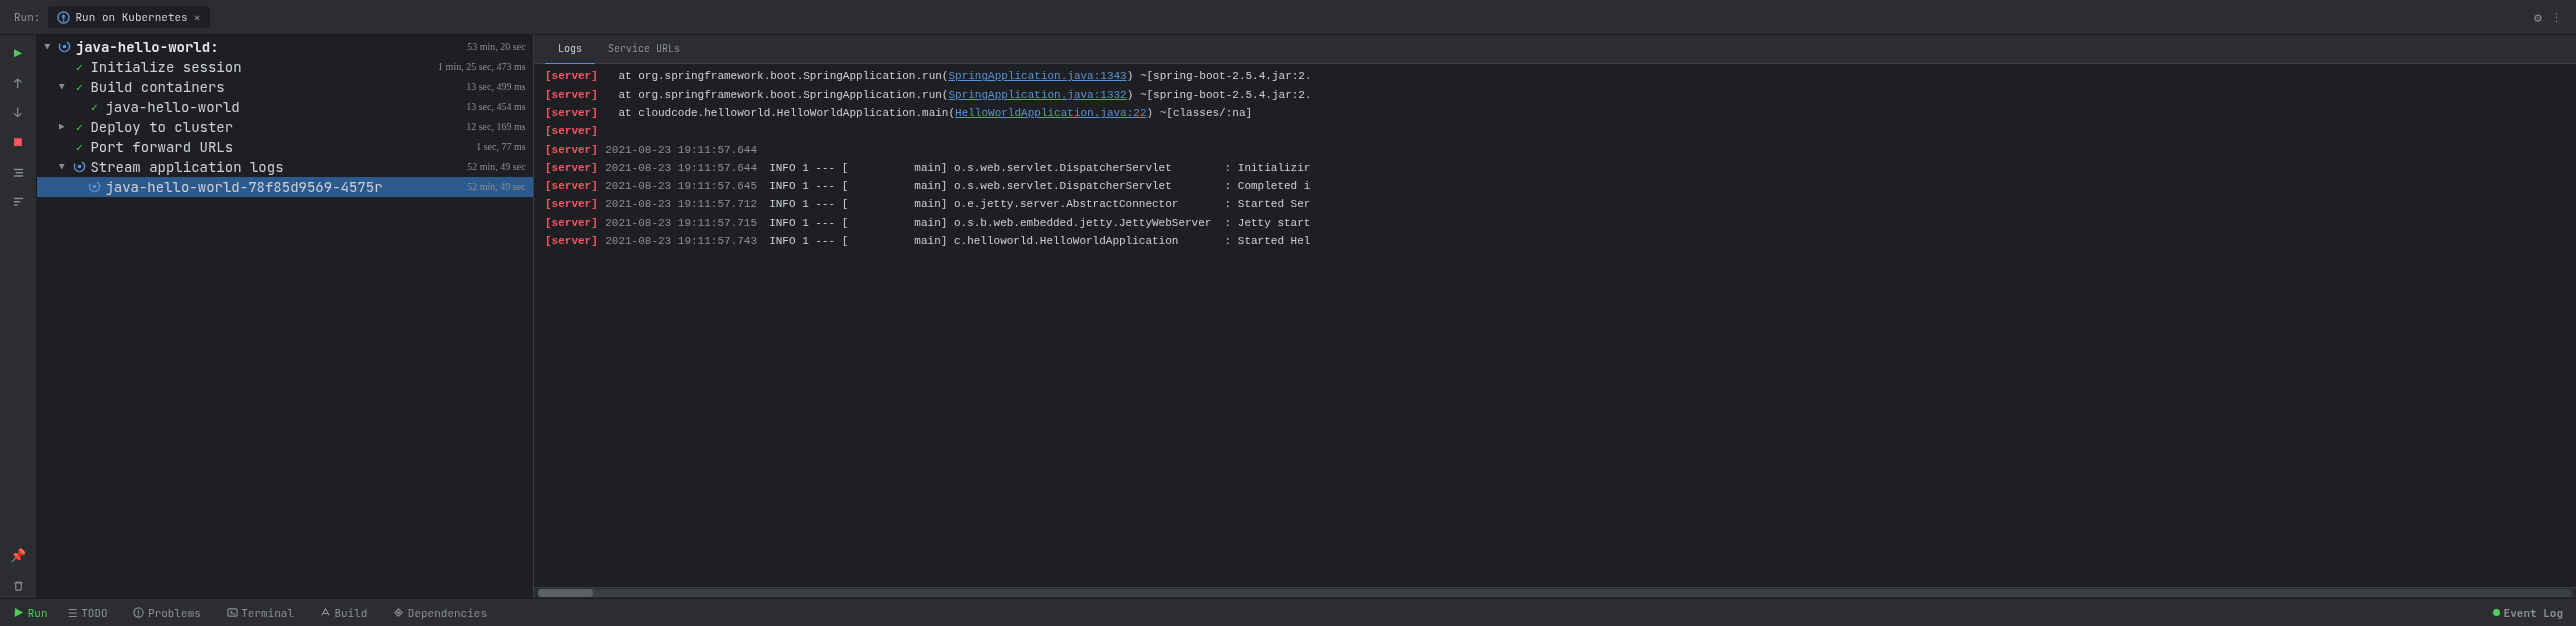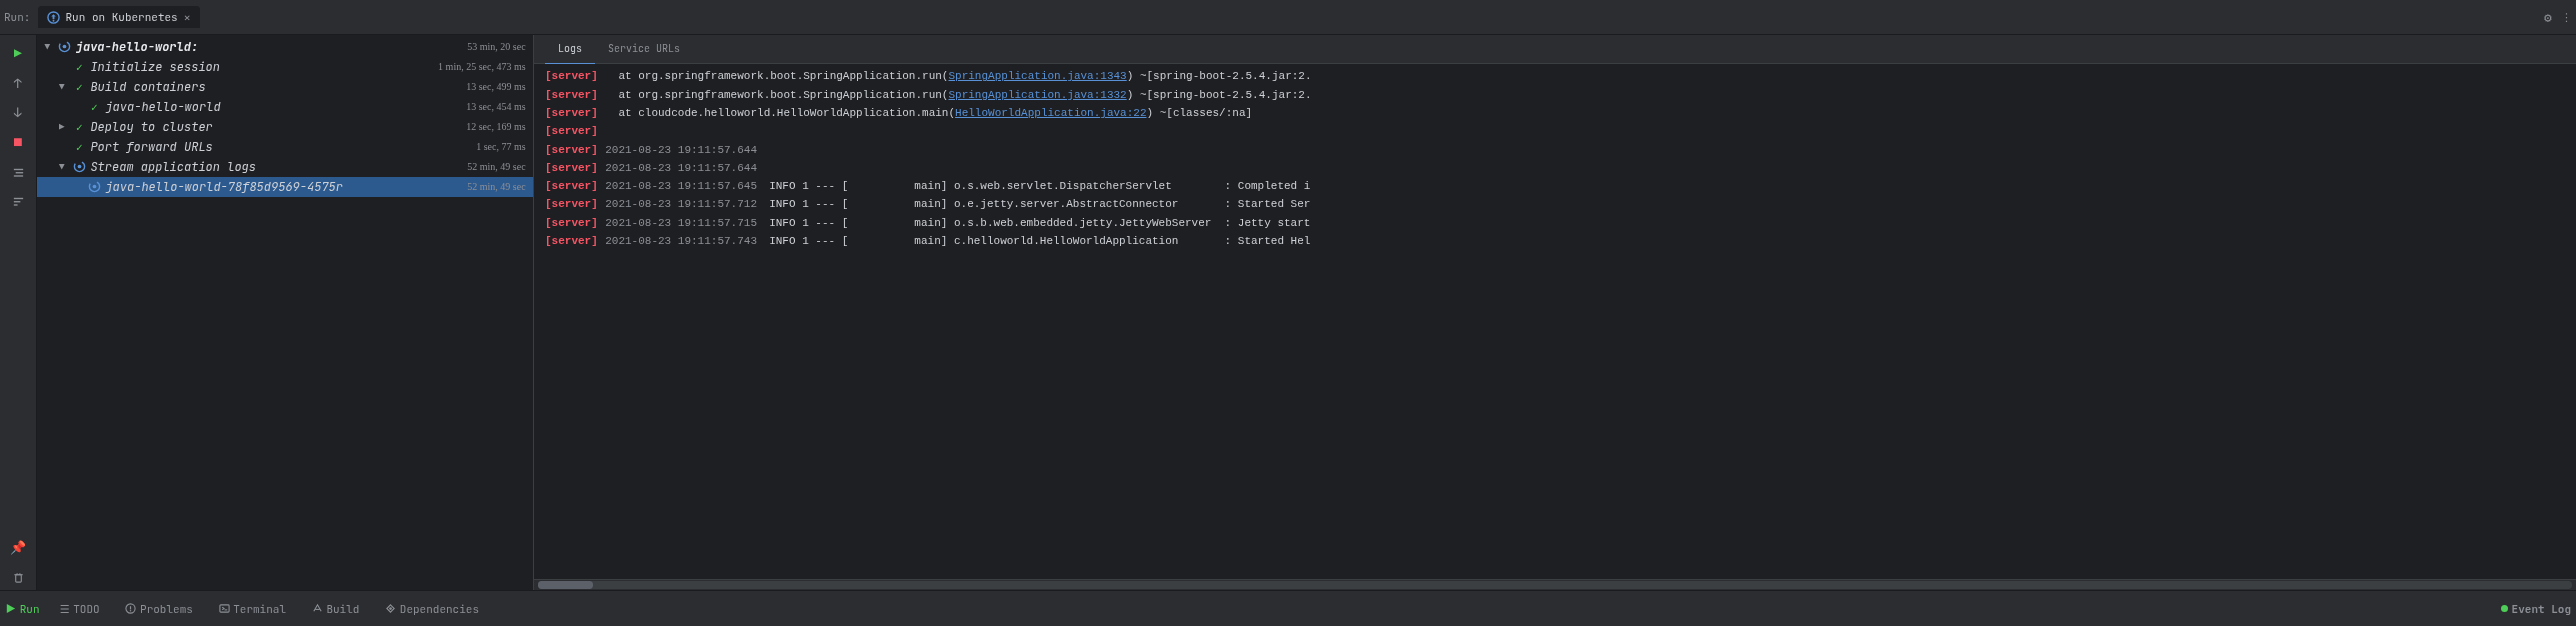--- a/index.html
+++ b/index.html
@@ -16,21 +16,21 @@
     }
 
     
     .top-bar {
       background: #2b2d30;
       height: 35px;
       display: flex;
       align-items: center;
       justify-content: space-between;
       border-bottom: 0.9px solid #1a1b1e;
-      padding: 0 4px;
+      padding: 0 14px;
       flex-shrink: 0;
     }
     .top-bar-left {
       display: flex;
       align-items: center;
       gap: 7.4px;
       color: #cdd0d6;
       font-size: 11px;
     }
     .run-label {
@@ -139,22 +139,21 @@
       justify-content: center;
       flex-shrink: 0;
       margin-right: 3.7px;
     }
     .check-icon { color: #4ecd58; font-size: 11px; }
 
     .tree-label {
       flex: 1;
       overflow: hidden;
       text-overflow: ellipsis;
-      font-size: 12px;
-      font-style: italic;
+      font-size: 14px;
     }
     .tree-label.bold { font-weight: bold; color: #e8eaed; }
     .tree-time {
       color: #8c8f96;
       font-size: 10px;
       margin-left: 7.4px;
       flex-shrink: 0;
       font-family: Liberation Serif, serif;
     }
 
@@ -260,26 +259,26 @@
       top: 0;
       height: 100%;
       width: 55px;
       background: #5c6069;
       border-radius: 3.7px;
     }
 
     
     .status-bar {
       background: #2b2d30;
-      height: 36px;
+      height: 28px;
       display: flex;
       align-items: center;
       justify-content: space-between;
       border-top: 0.9px solid #1a1b1e;
-      padding: 0 5px;
+      padding: 0 13px;
       flex-shrink: 0;
     }
     .status-left {
       display: flex;
       align-items: center;
       gap: 14.7px;
     }
     .status-run {
       display: flex;
       align-items: center;
@@ -478,20 +477,21 @@
       </div>
 
       <div class="log-line">
         <span class="log-prefix">[server]</span>
         <span class="log-timestamp">2021-08-23 19:11:57.644</span>
       </div>
 
       <div class="log-line">
         <span class="log-prefix">[server]</span>
         <span class="log-timestamp">2021-08-23 19:11:57.644</span>
+        <span class="log-text">&nbsp;INFO 1 --- [&nbsp;&nbsp;&nbsp;&nbsp;&nbsp;&nbsp;&nbsp;&nbsp;&nbsp;&nbsp;main] o.s.web.servlet.DispatcherServlet&nbsp;&nbsp;&nbsp;&nbsp;&nbsp;&nbsp;&nbsp;&nbsp;: Initializir</span>
       </div>
 
       <div class="log-line">
         <span class="log-prefix">[server]</span>
         <span class="log-timestamp">2021-08-23 19:11:57.645</span>
         <span class="log-text">&nbsp;INFO 1 --- [&nbsp;&nbsp;&nbsp;&nbsp;&nbsp;&nbsp;&nbsp;&nbsp;&nbsp;&nbsp;main] o.s.web.servlet.DispatcherServlet&nbsp;&nbsp;&nbsp;&nbsp;&nbsp;&nbsp;&nbsp;&nbsp;: Completed i</span>
       </div>
 
       <div class="log-line">
         <span class="log-prefix">[server]</span>

